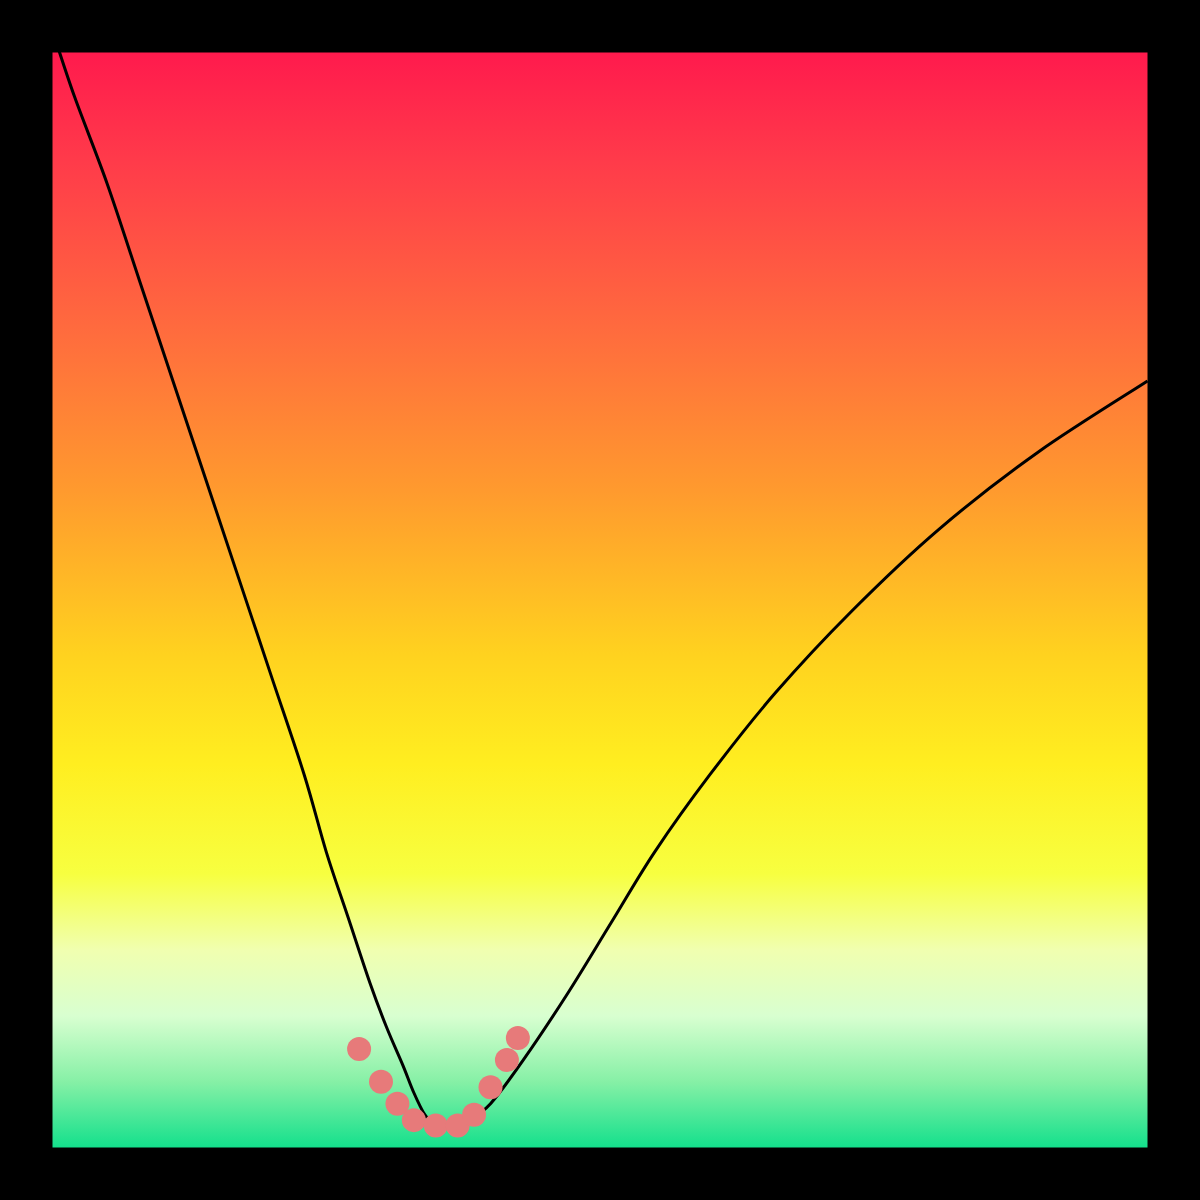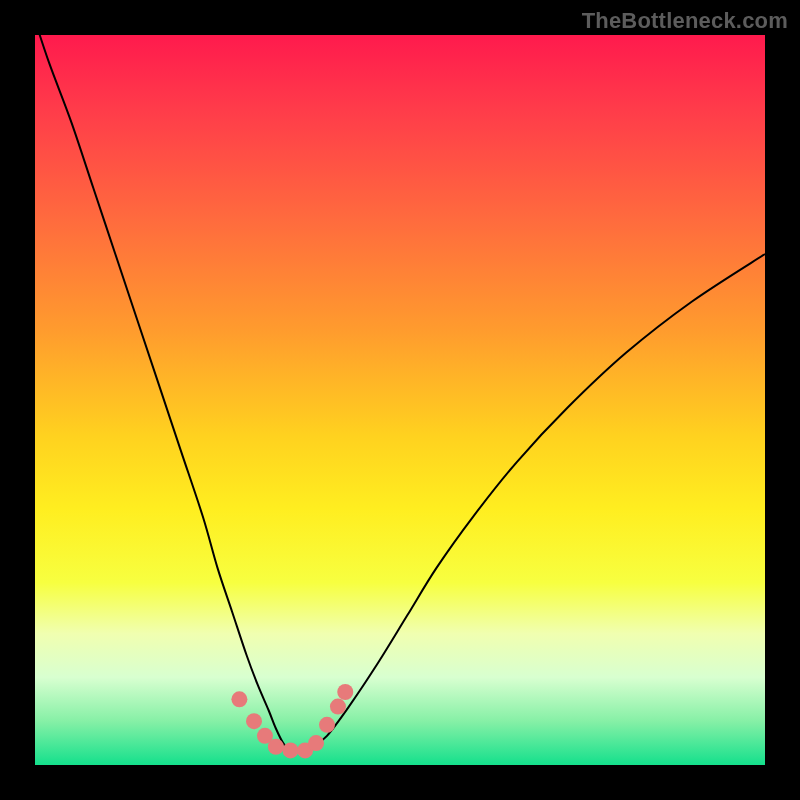--- a/index.html
+++ b/index.html
@@ -81,14 +81,13 @@
           <circle cx="240.9" cy="711.75" r="8" class="marker"></circle>
           <circle cx="255.49999999999997" cy="715.4" r="8" class="marker"></circle>
           <circle cx="270.1" cy="715.4" r="8" class="marker"></circle>
           <circle cx="281.05" cy="708.1" r="8" class="marker"></circle>
           <circle cx="292" cy="689.85" r="8" class="marker"></circle>
           <circle cx="302.95" cy="671.6" r="8" class="marker"></circle>
           <circle cx="310.25" cy="657" r="8" class="marker"></circle>
         </g>
     </svg>
   </div>
-  <div class="watermark">TheBottleneck.com</div>
 </div>
 
 </body></html>

